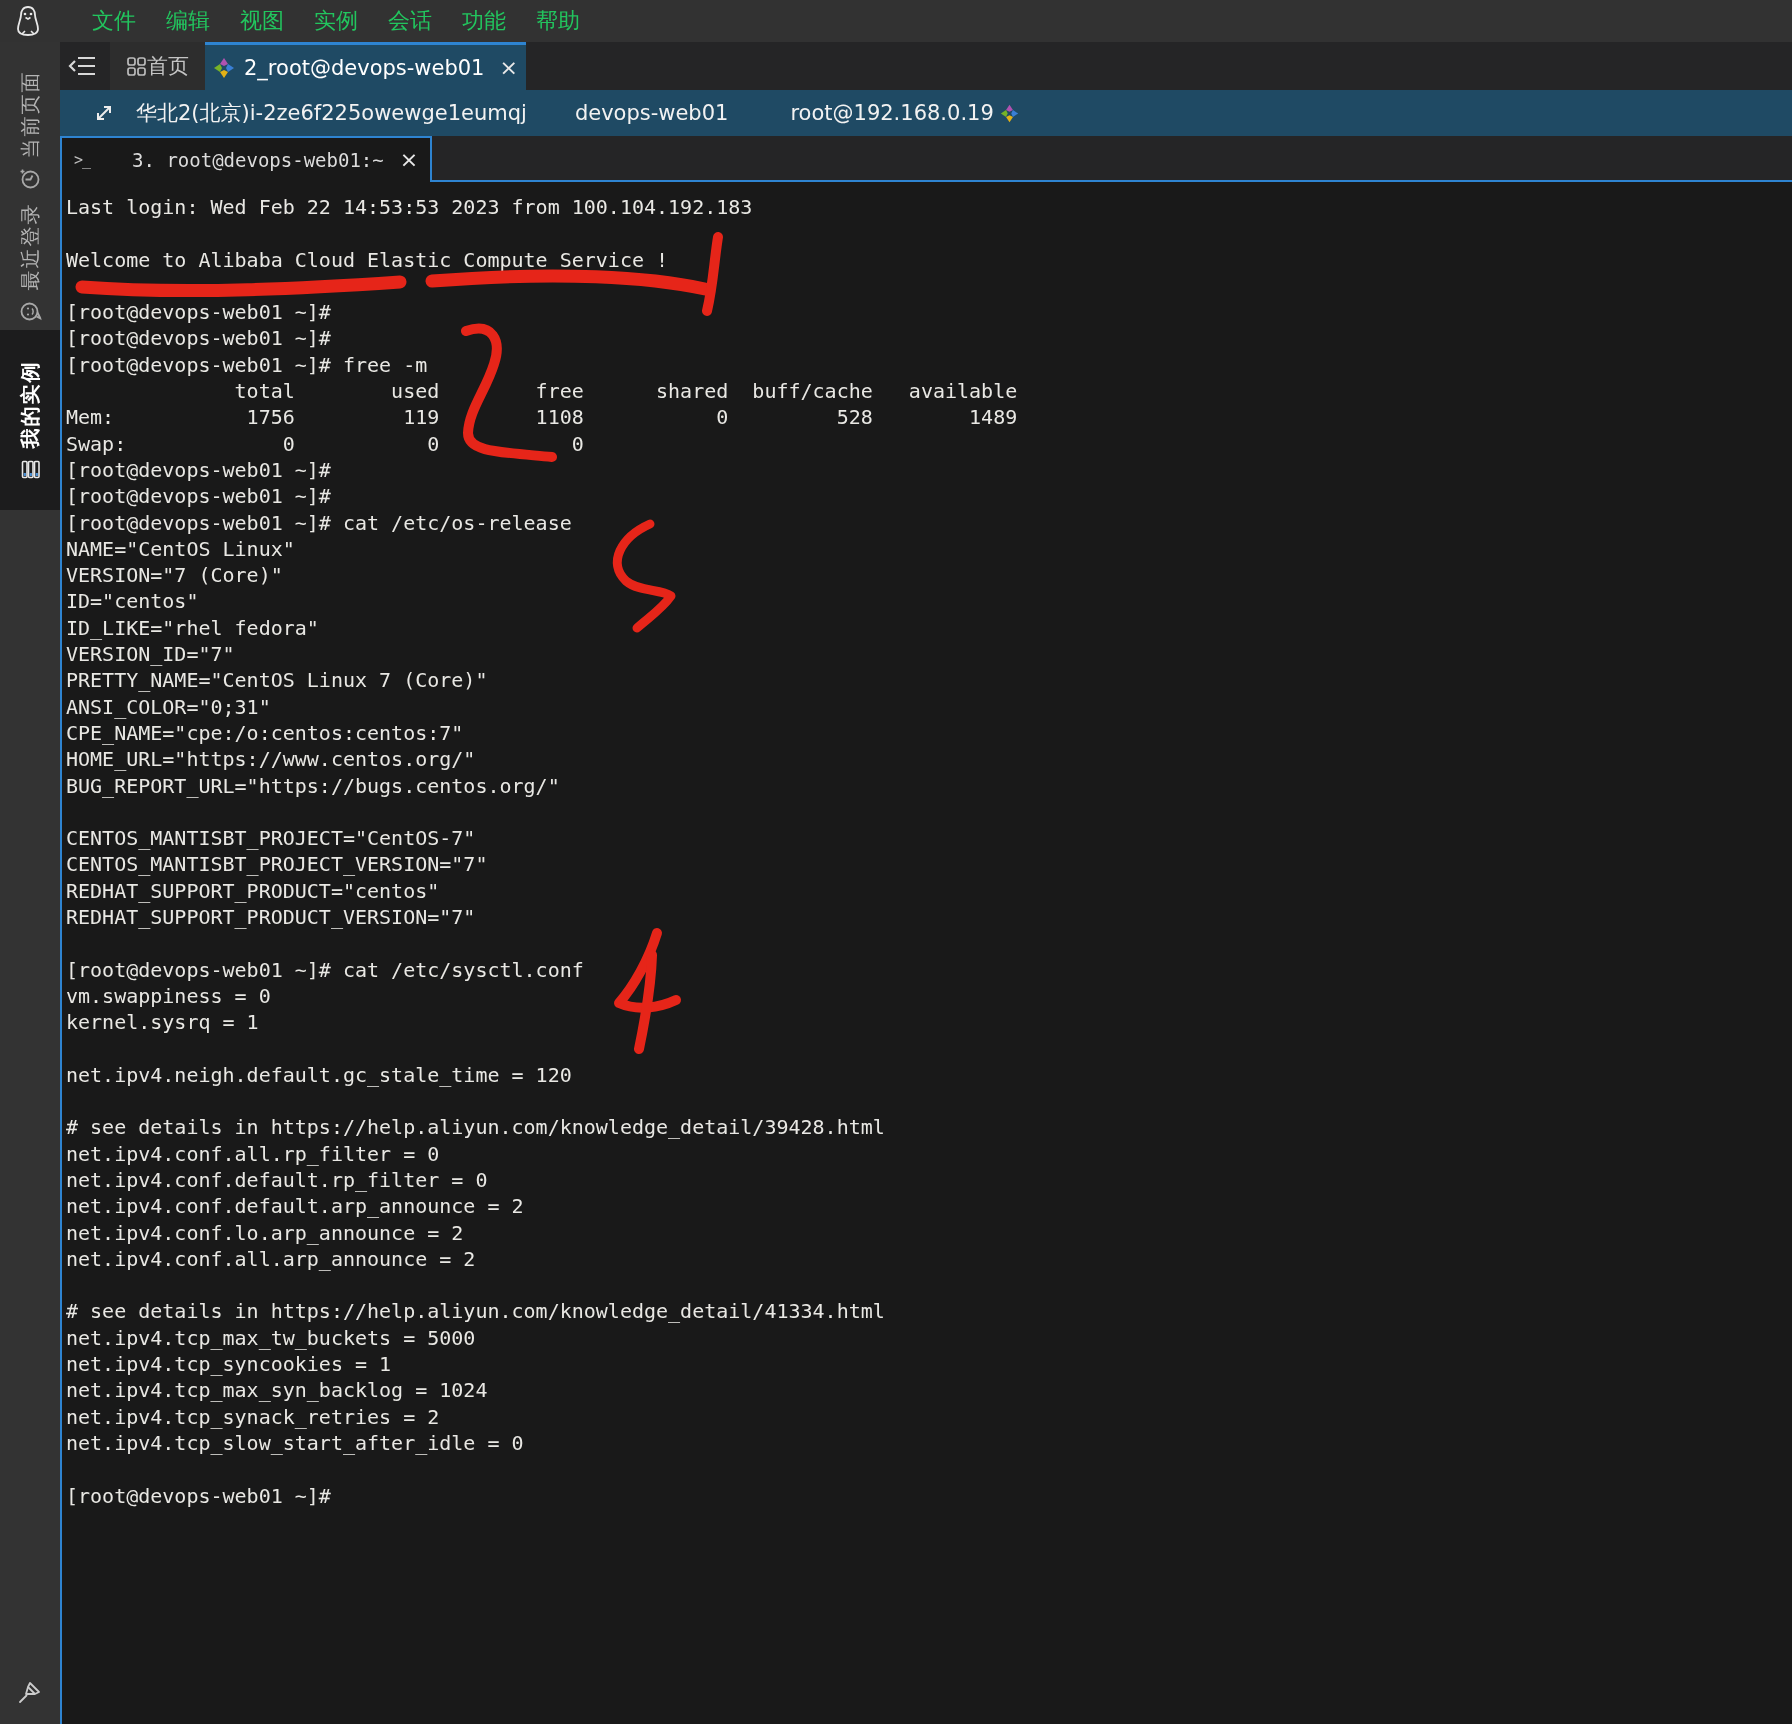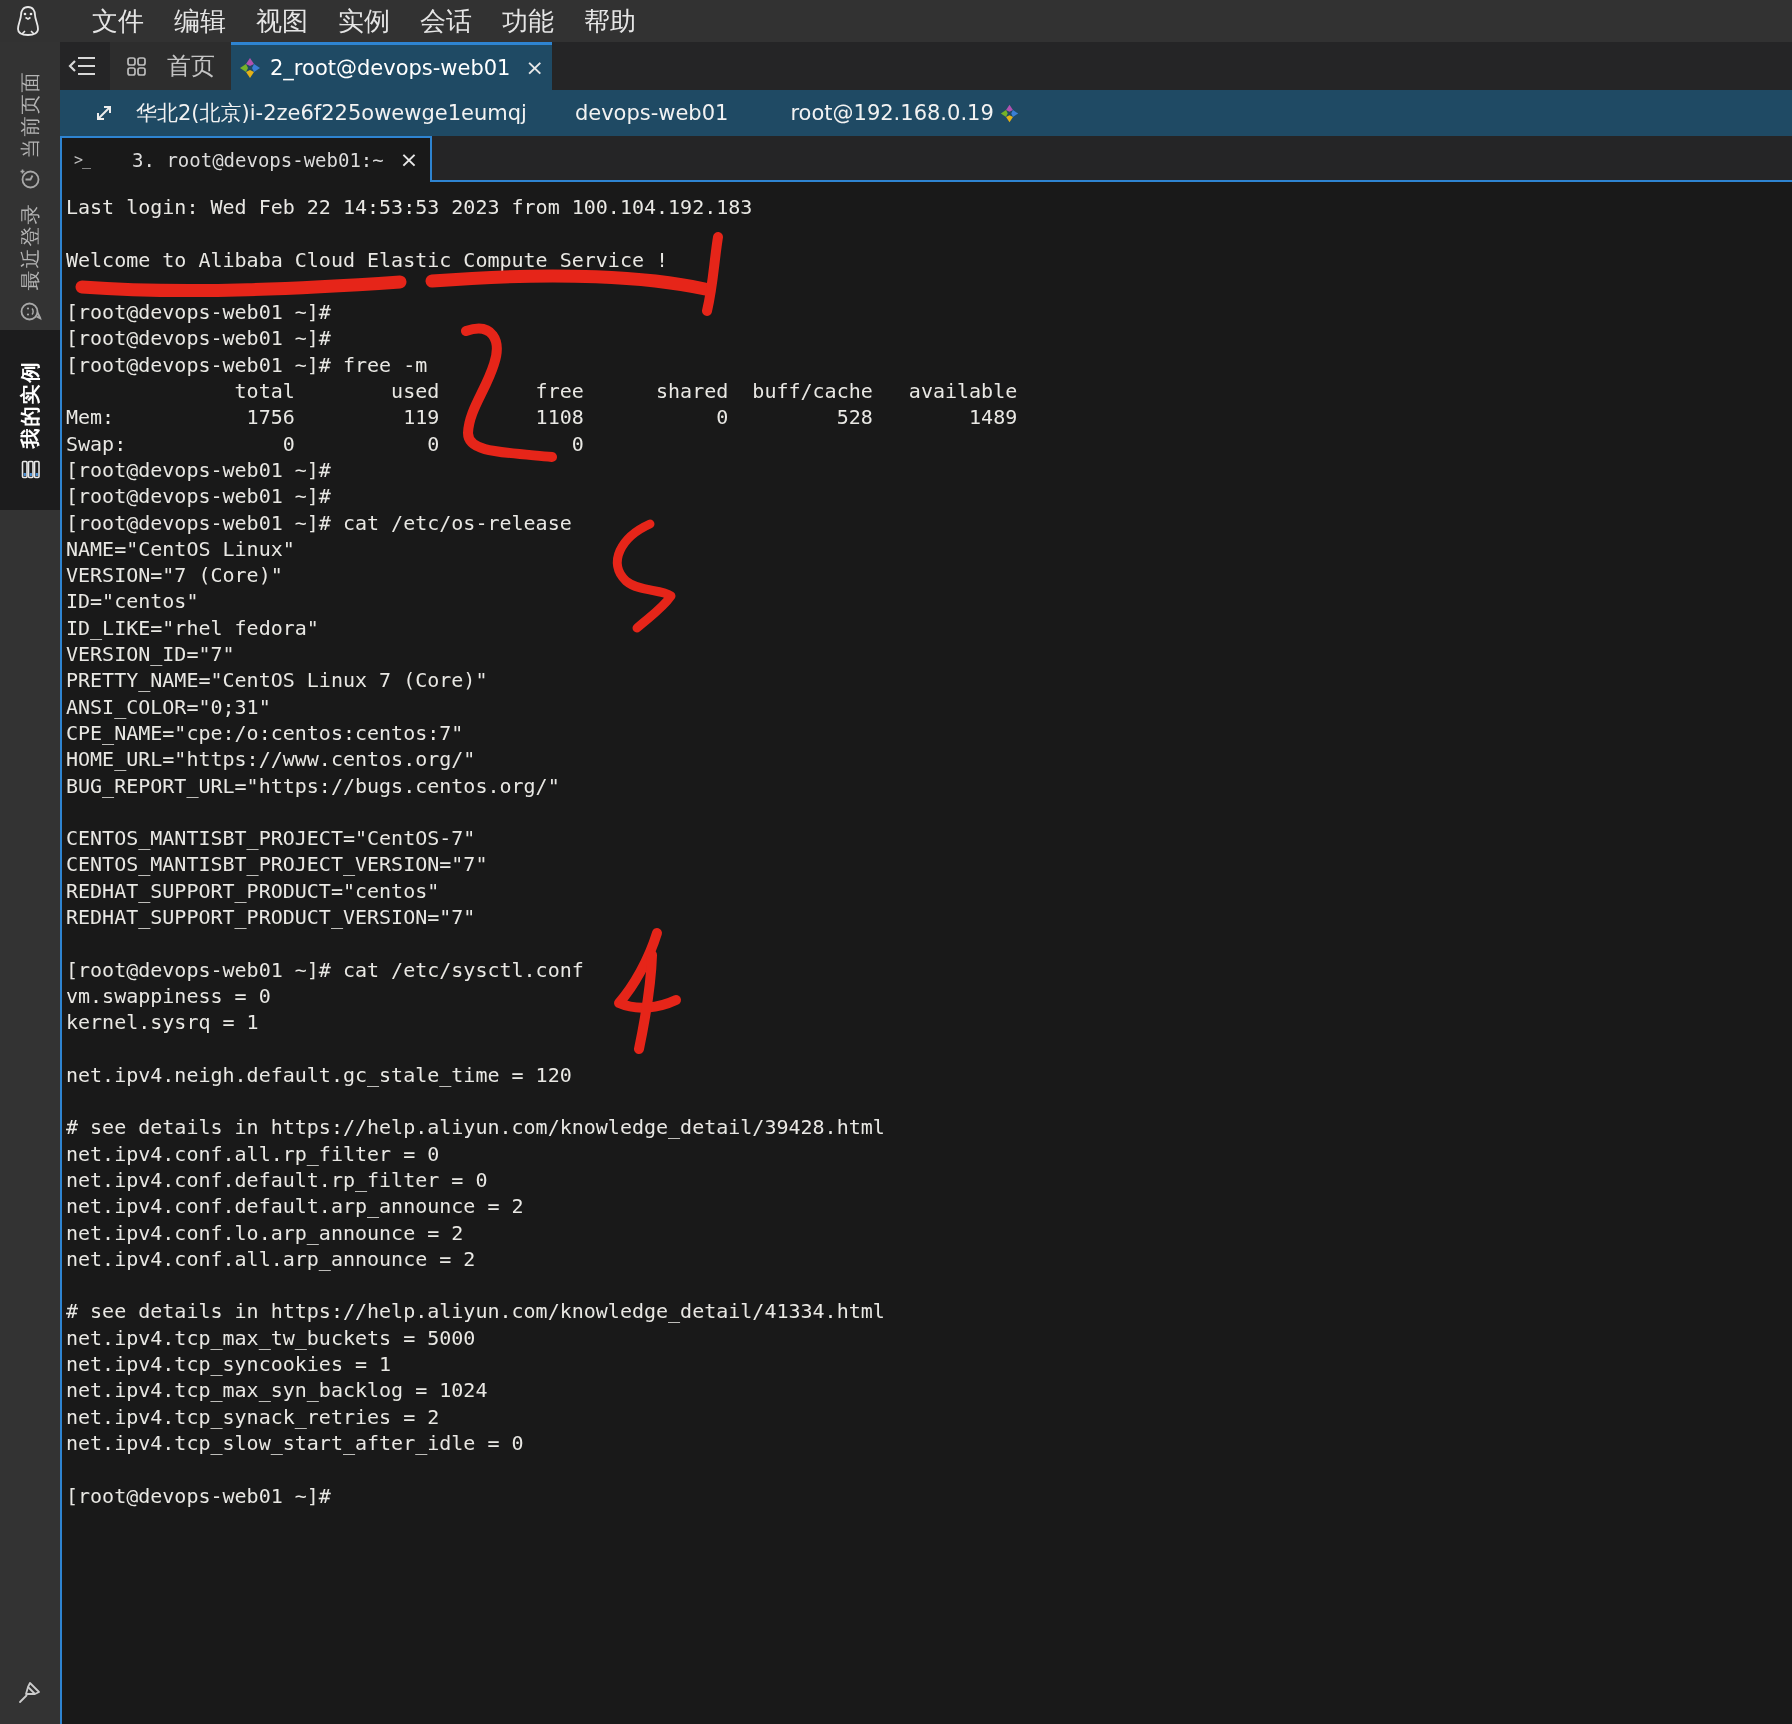--- a/index.html
+++ b/index.html
@@ -4,43 +4,43 @@
 <style>
   * { margin:0; padding:0; box-sizing:border-box; }
   html,body { width:1792px; height:1724px; background:#191919; overflow:hidden;
               font-family:"DejaVu Sans","Liberation Sans",sans-serif; }
 
   
   #menubar { position:absolute; top:0; left:0; width:1792px; height:42px;
              background:#323232; display:flex; align-items:center; z-index:30; }
   #menubar .tux { margin-left:14px; width:30px; height:34px; display:flex; align-items:center; }
   #menubar .items { display:flex; gap:30px; margin-left:48px; }
-  #menubar .menu-item { color:#e5e5e5; font-size:26px; cursor:default;text-align:center; }
+  #menubar .menu-item { color:#22c55e; font-size:22px; cursor:default;text-align:center; }
 
   
   #sidebar { position:absolute; top:42px; left:0; width:60px; height:1682px;
              background:#333333; z-index:20; }
   .side-item { position:absolute; left:0; width:60px; display:flex; flex-direction:column;
                align-items:center; }
   .side-rot { transform:rotate(-90deg); display:flex; align-items:center; gap:10px;
               white-space:nowrap; }
   .side-label { font-size:20px; color:#b5b5b5; letter-spacing:2px; }
   .side-item.active { background:#1c1c1d; }
   .side-item.active .side-label { color:#ffffff; font-weight:bold; }
   #side-item-1 { top:13px; height:150px; justify-content:center; }
   #side-item-2 { top:155px; height:130px; justify-content:center; }
   #side-item-3 { top:288px; height:180px; justify-content:center; }
   #pin-btn { position:absolute; left:16px; bottom:18px; }
 
   
   #tabbar { position:absolute; top:42px; left:60px; width:1732px; height:48px;
             background:#252526; display:flex; align-items:stretch; z-index:10; }
   #collapse-btn { display:flex; align-items:center; padding:0 12px 0 8px; }
-  .home-tab { display:flex; align-items:center; gap:20px; background:#2d2d2d;
-              padding:0 16px; color:#c4c4c4; font-size:24px; }
+  .home-tab { display:flex; align-items:center; gap:0; background:#2d2d2d;
+              padding:0 16px; color:#c4c4c4; font-size:21px; }
   .session-tab { display:flex; align-items:center; gap:9px; background:#1f4a64;
                  border-top:3px solid #2e84d1; padding:0 8px; color:#ffffff;
                  font-size:21px; }
   .tab-close { color:#e8e8e8; font-size:22px; line-height:1; margin-left:6px; cursor:pointer; }
 
   
   #connbar { position:absolute; top:90px; left:60px; width:1732px; height:46px;
              background:#1f4a64; display:flex; align-items:center; color:#f2f2f2;
              font-size:21px; z-index:10;padding-left:12px; }
   #connbar .expand { margin-left:20px; display:flex; align-items:center; }

